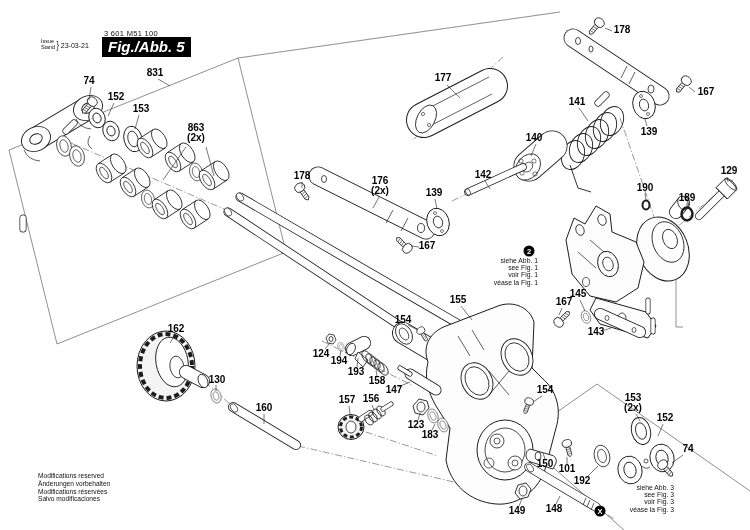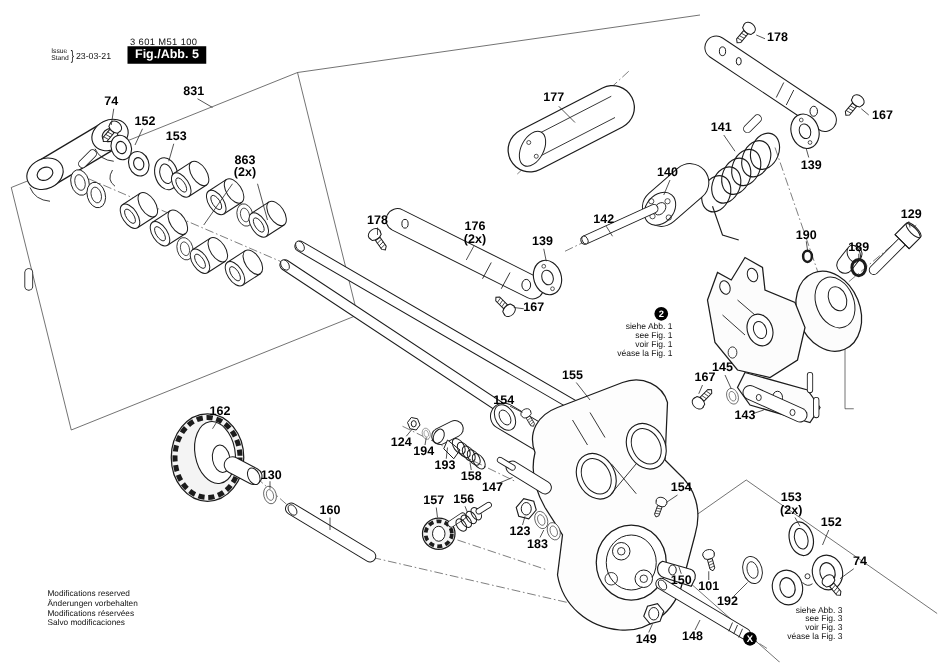--- a/index.html
+++ b/index.html
@@ -5,21 +5,21 @@
   html,body{margin:0;padding:0;background:#fff;}
   .page{position:relative;width:750px;height:530px;background:#fff;overflow:hidden;
         font-family:"Liberation Sans",sans-serif;}
   .page svg{position:absolute;left:0;top:0;}
   .hdr-num{position:absolute;left:56px;top:29px;font-size:7.5px;letter-spacing:.3px;color:#111;margin-left:48px;}
   .hdr-issue{position:absolute;left:41px;top:39px;display:flex;align-items:center;color:#111;}
   .hdr-issue .st{display:flex;flex-direction:column;font-size:5.4px;line-height:5.6px;}
   .hdr-issue .brace{font-size:11px;font-weight:400;transform:scaleX(.7);margin:0 1px;}
   .hdr-issue .dt{font-size:7px;}
   .figbox{position:absolute;left:102px;top:37px;background:#000;color:#fff;font-weight:bold;
-          font-size:10px;padding:1px 6px 2px 6px;}
+          font-size:15px;padding:1px 6px 2px 6px;font-style:italic;}
   .footer{position:absolute;left:38px;top:472px;font-size:6.6px;line-height:7.8px;color:#111;}
   .plabel{font:bold 10px "Liberation Sans",sans-serif;fill:#000;text-anchor:middle;}
   .note{font:6.8px "Liberation Sans",sans-serif;fill:#111;text-anchor:end;}
   .nmark{font:bold 7.5px "Liberation Sans",sans-serif;fill:#fff;text-anchor:middle;}
 </style>
 </head>
 <body>
 
 <div class="page">
 

